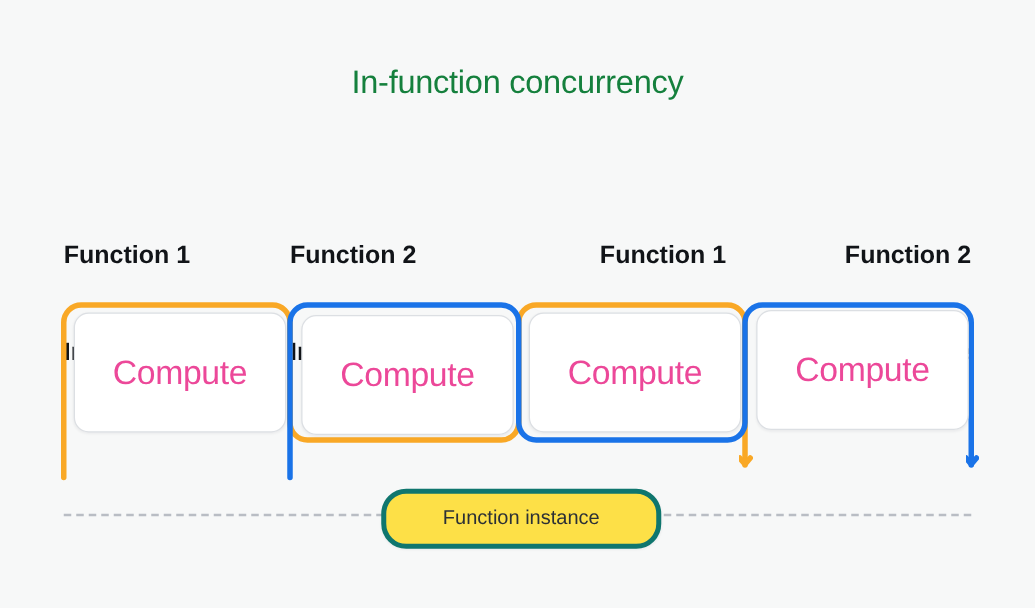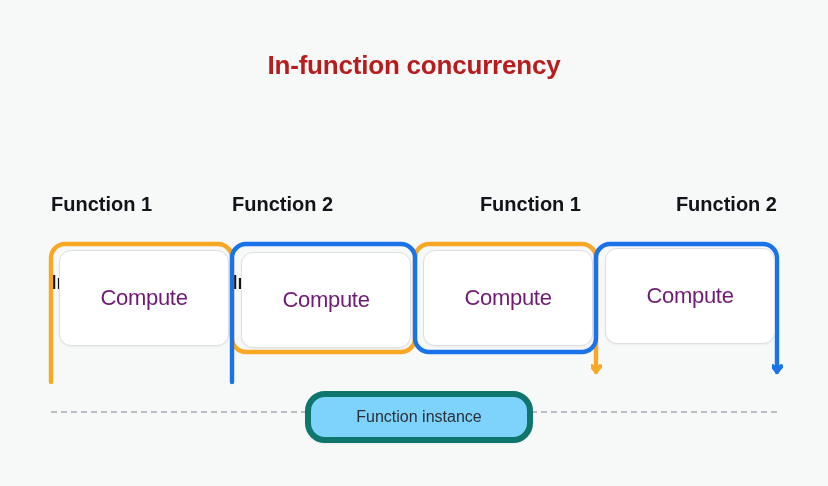--- a/index.html
+++ b/index.html
@@ -8,21 +8,21 @@
     background: #f7f8f8;
     font-family: "Liberation Sans", sans-serif;
     overflow: hidden;
     position: relative;
   }
   #stage { position:relative; width:828px; height:486px; }
 
   .title {
     position:absolute; left:0; top:50px; width:828px;
     text-align:center;
-    font-size:26px; font-weight:700; color:#b91c1c;
+    font-size:26px; font-weight:400; color:#15803d;
     letter-spacing:-0.2px;
   }
 
   .col-label {
     position:absolute;
     font-size:20px; font-weight:700; color:#111418;
     line-height:1.95;
     white-space:pre-line;
   }
   .col-label.lbl-left  { text-align:left; }
@@ -33,42 +33,42 @@
   .lbl2 { left:415px; top:146px; width:166px; }
   .lbl3 { left:596px; top:146px; width:181px; }
 
   .box {
     position:absolute;
     background:#ffffff;
     border:1px solid #dcdfe3;
     border-radius:12px;
     box-shadow:0 1px 2px rgba(16,24,40,0.05);
     display:flex; align-items:center; justify-content:center;
-    font-size:22px; color:#701a75; font-weight:400;
+    font-size:27px; color:#ec4899; font-weight:400;
     letter-spacing:-0.3px;
   }
   .box0 { left:59px;  top:250px; width:168px; height:94px; }
   .box1 { left:241px; top:252px; width:168px; height:94px; }
   .box2 { left:423px; top:250px; width:168px; height:94px; }
   .box3 { left:605px; top:248px; width:168px; height:94px; }
 
   #wires { position:absolute; left:0; top:0; width:828px; height:486px; pointer-events:none; }
 
   .dash-line {
     position:absolute; top:411px; height:0;
     border-top:2px dashed #b9bdc4;
   }
   .dash-left  { left:51px;  width:256px; }
   .dash-right { left:521px; width:256px; }
 
   .instance-pill {
     position:absolute; left:305px; top:391px;
     width:216px; height:40px;
-    background:#7dd3fc;
-    border:6px solid #0f766e;
+    background:#fde047;
+    border:4px solid #0f766e;
     border-radius:20px;
     box-shadow:0 1px 2px rgba(16,24,40,0.05);
     display:flex; align-items:center; justify-content:center;
     font-size:16px; color:#2b3036;
   }
 </style>
 </head>
 <body>
 
 <div id="stage">

